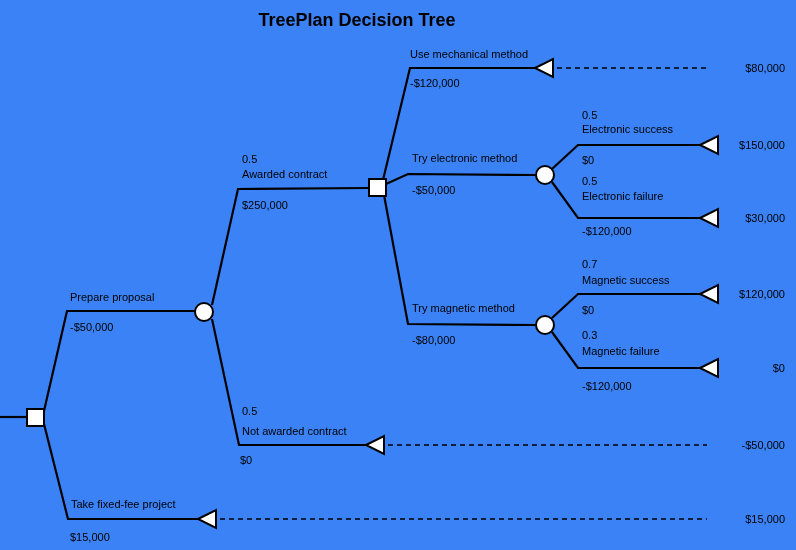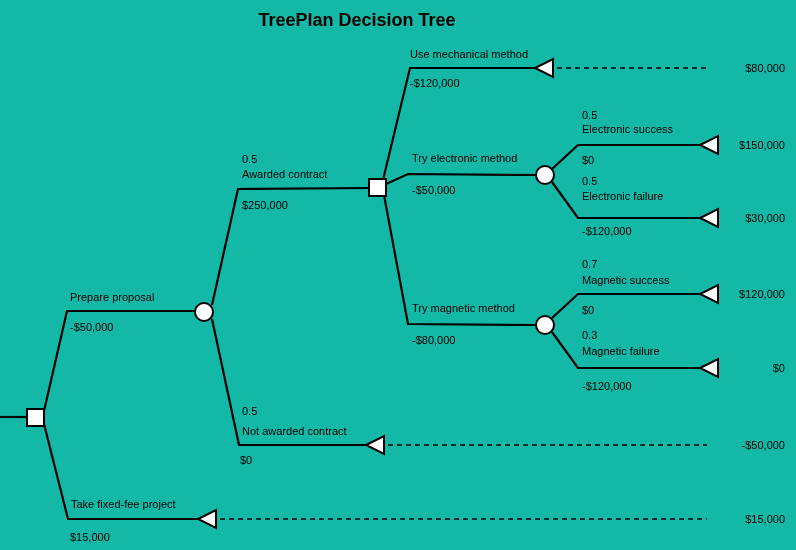--- a/index.html
+++ b/index.html
@@ -1,20 +1,20 @@
 <!DOCTYPE html>
 <html><head>
 <meta charset="utf-8">
 <style>
   html, body { margin: 0; padding: 0; background: #ffffff; }
   .stage {
     position: relative;
     width: 796px;
     height: 550px;
-    background: #14b8a6;
+    background: #3b82f6;
     overflow: hidden;
   }
   svg text {
     font-family: "Liberation Sans", "DejaVu Sans", sans-serif;
     font-size: 11px;
     fill: #000000;
   }
   svg text.title {
     font-size: 18px;
     font-weight: bold;

